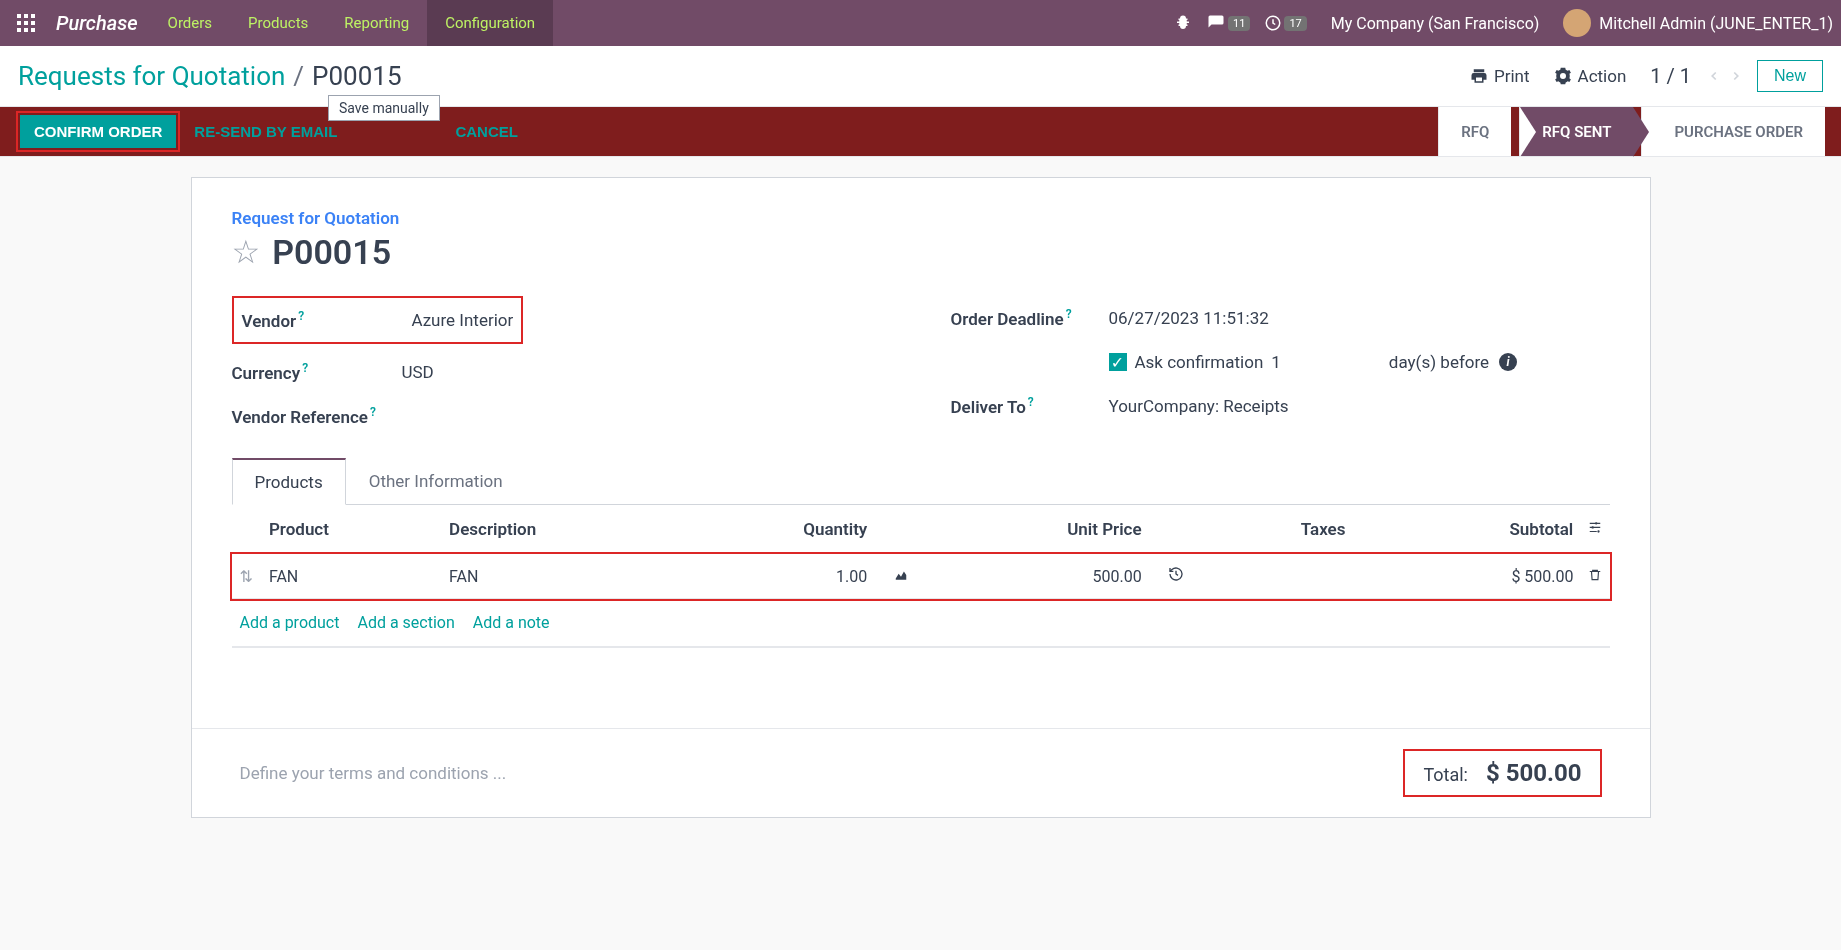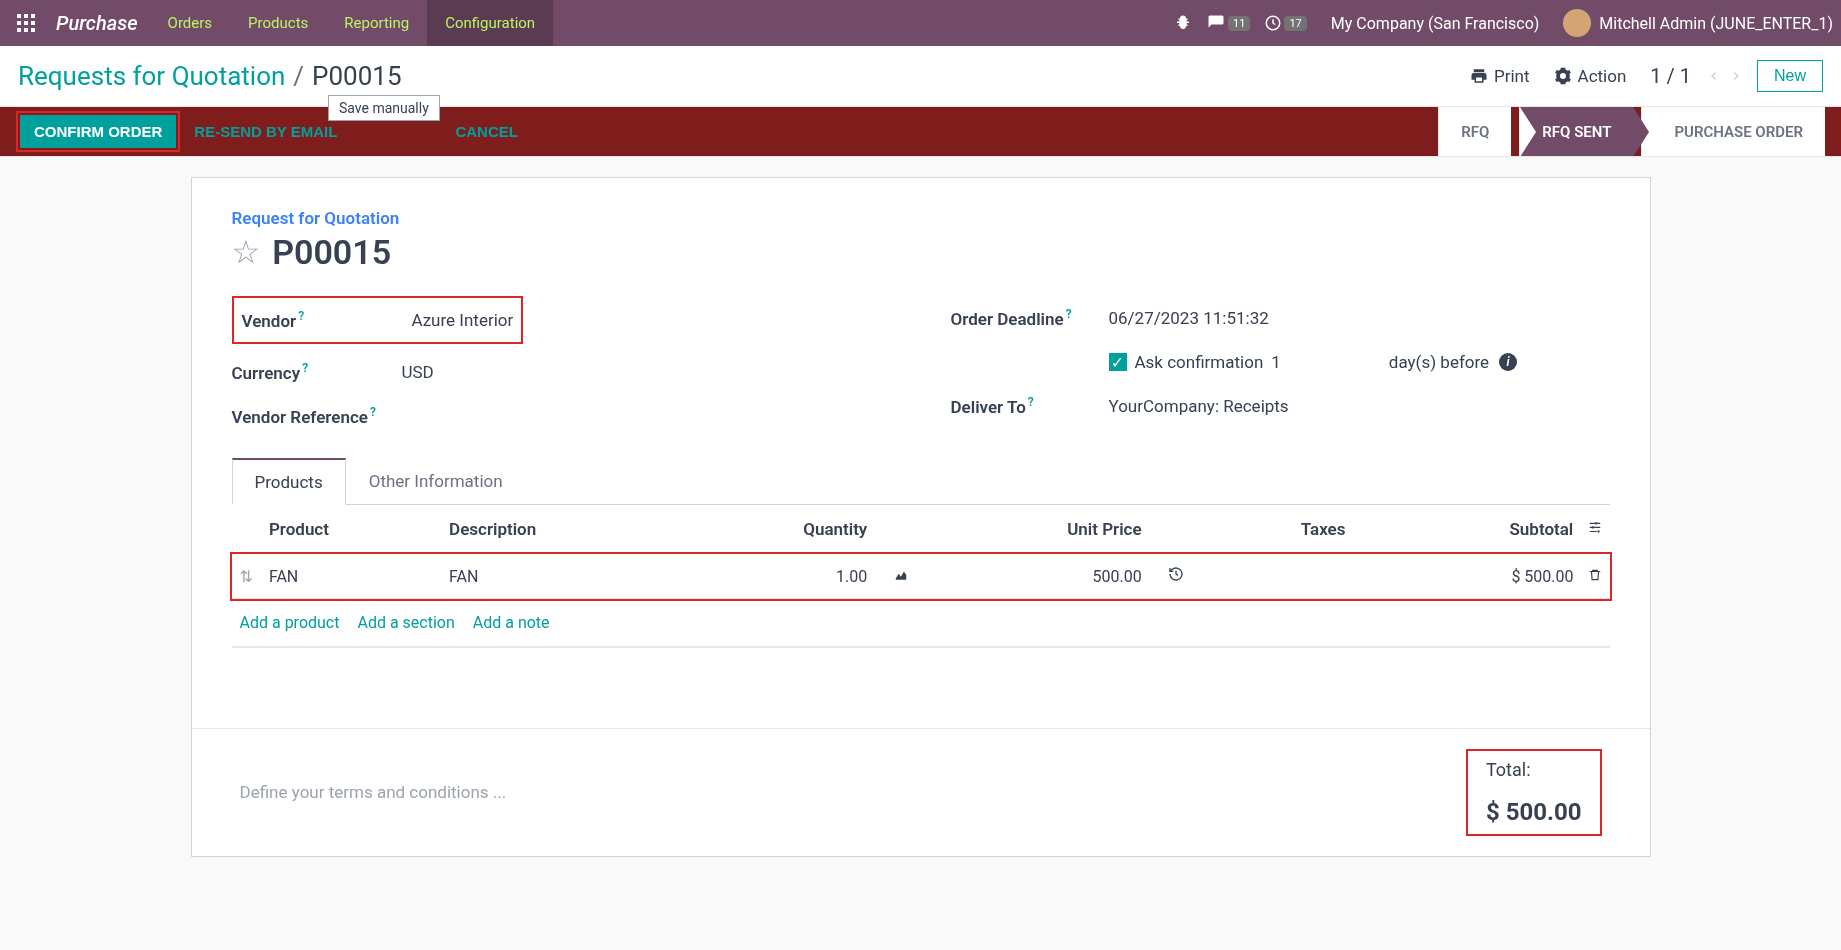--- a/index.html
+++ b/index.html
@@ -77,21 +77,21 @@
 th.right { text-align: right; }
 td { padding: 12px 8px; font-size: 16px; border-bottom: 1px solid #e5e7eb; }
 td.right { text-align: right; }
 .row-actions { display: flex; gap: 18px; padding: 14px 8px; border-bottom: 1px solid #e5e7eb; }
 .link-action { color: #00a09d; font-size: 16px; cursor: pointer; }
 .drag-handle { color: #9ca3af; cursor: grab; }
 .small-icon { color: #374151; cursor: pointer; margin-left: 10px; }
 tr.highlight-row { outline: 2px solid #dc2626; }
 
 .terms { padding: 20px 48px; color: #9ca3af; font-size: 17px; border-top: 1px solid #e5e7eb; display: flex; align-items: center; }
-.total-box { margin-left: auto; border: 2px solid #dc2626; padding: 8px 18px; display: flex; align-items: baseline; gap: 18px; flex-direction: column; }
+.total-box { margin-left: auto; border: 2px solid #dc2626; padding: 8px 18px; display: flex; align-items: baseline; gap: 18px; }
 .total-label { font-size: 18px; color: #374151; }
 .total-value { font-size: 24px; font-weight: 700; color: #374151; }
 
 svg { display: block; }
 </style>
 </head>
 <body>
 
 <div class="topnav">
   <div class="apps-icon">

